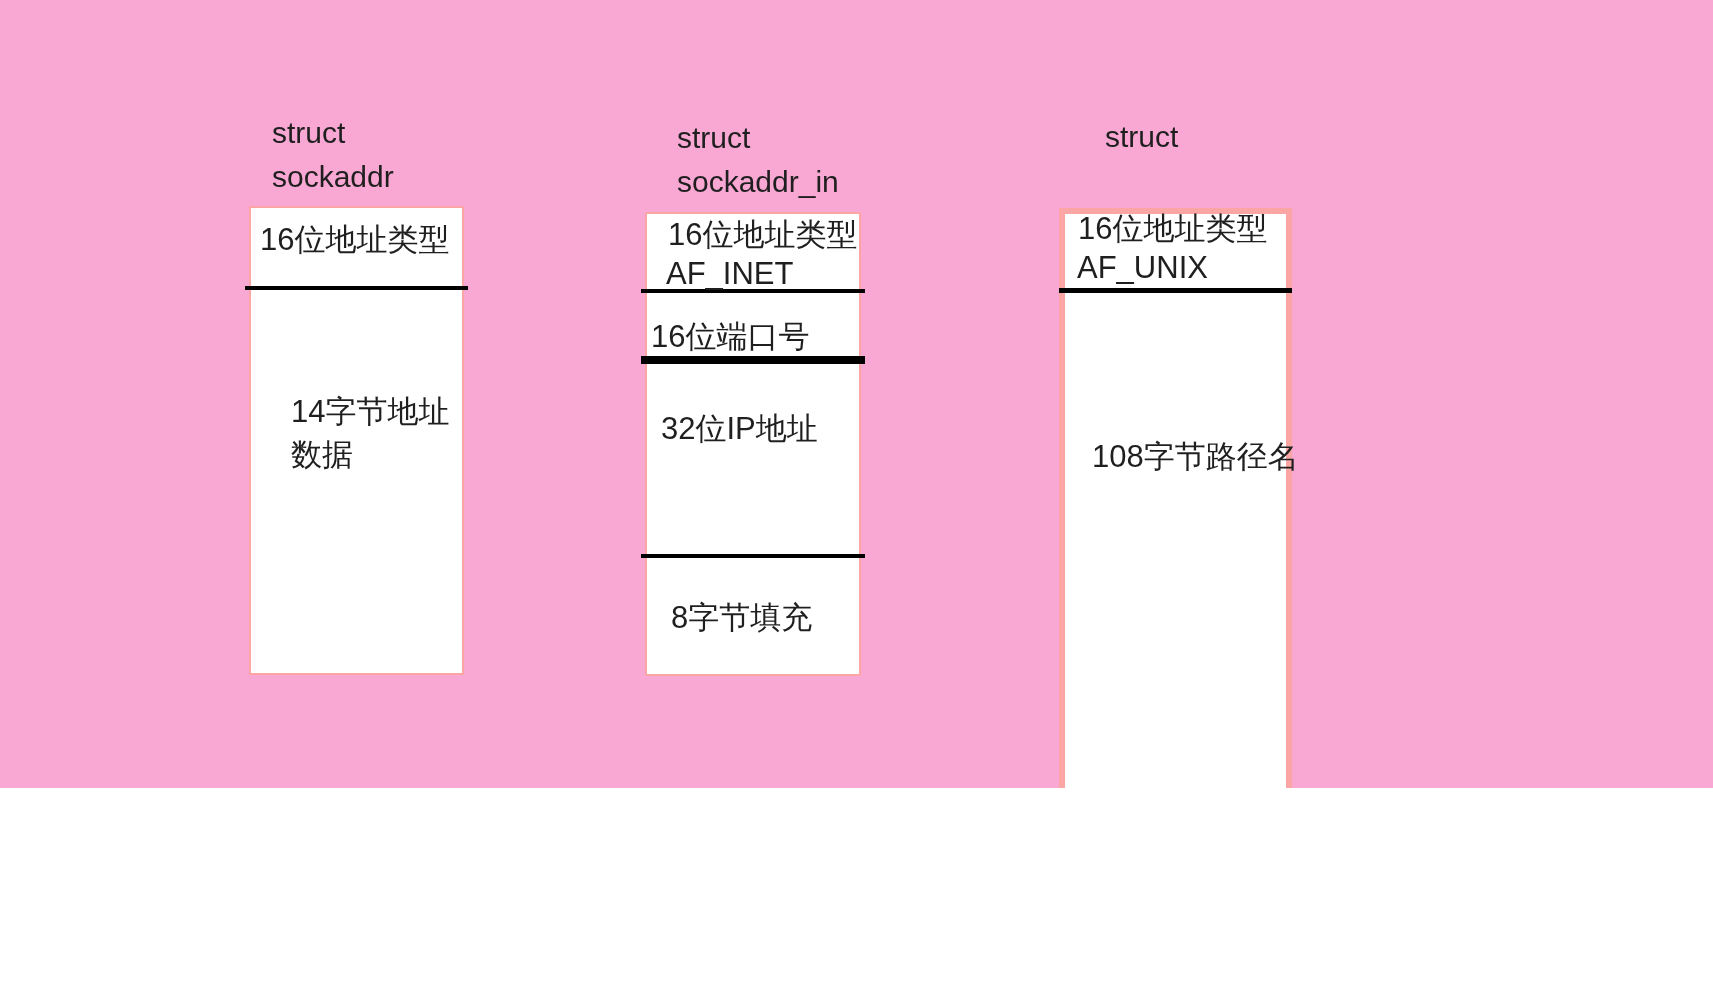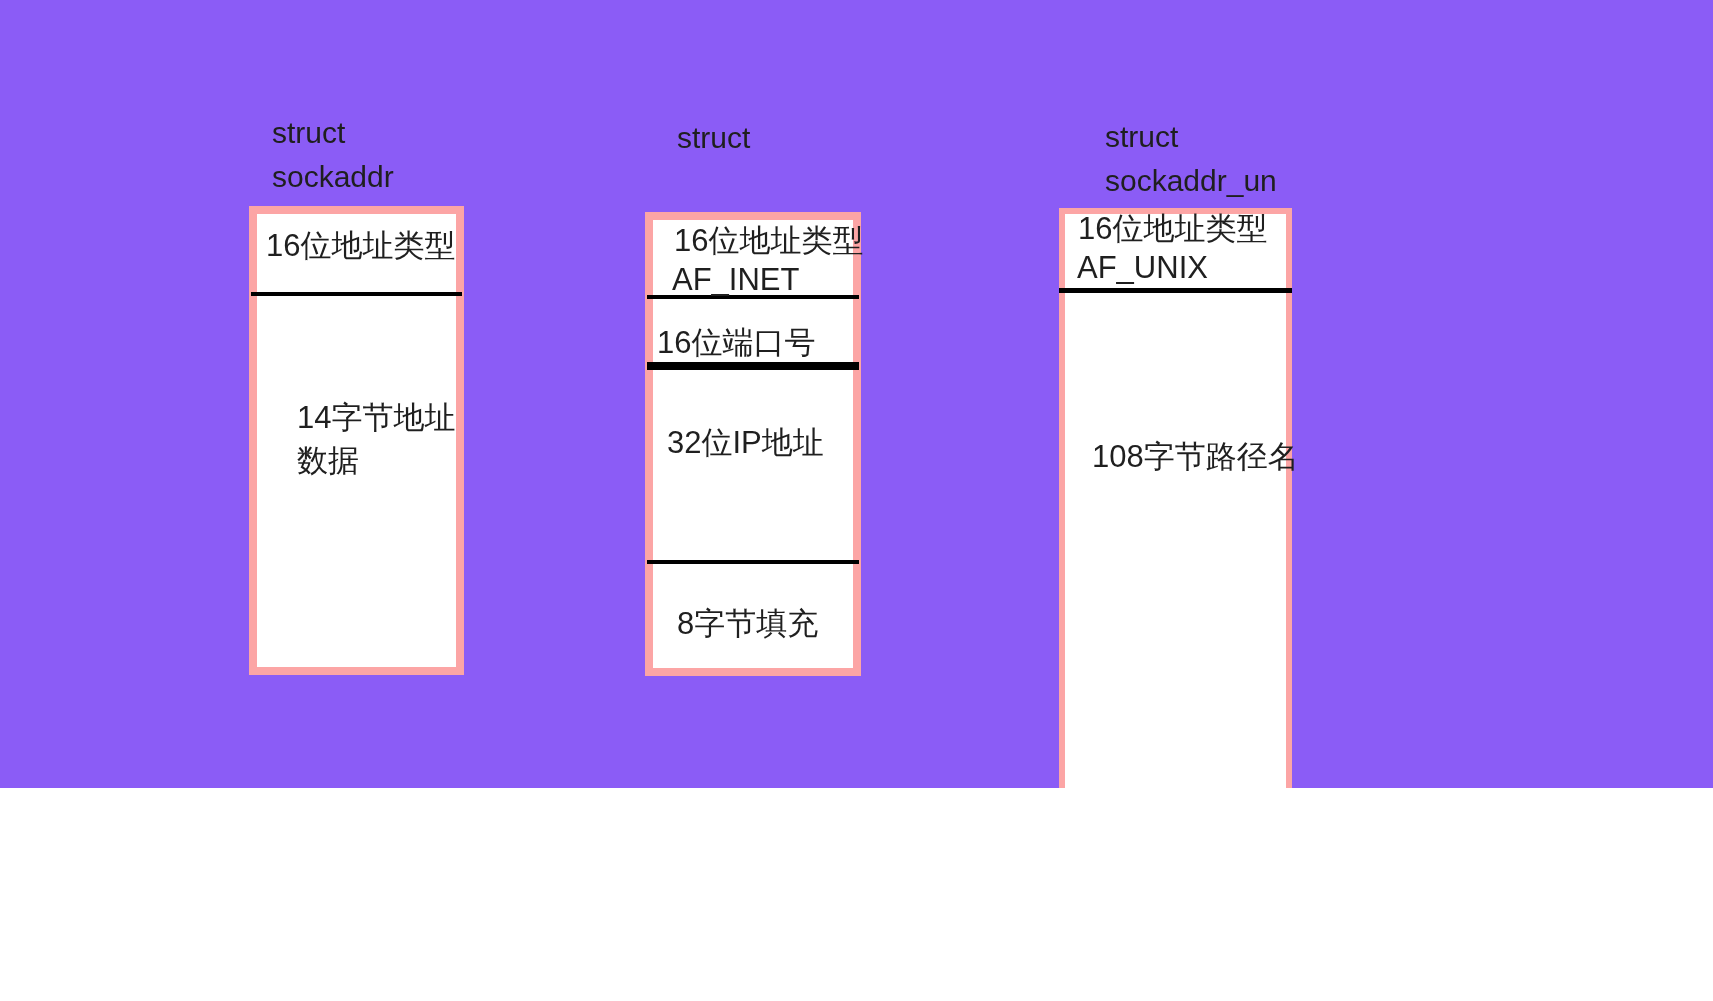--- a/index.html
+++ b/index.html
@@ -4,21 +4,21 @@
 <style>
   html, body {
     margin: 0;
     padding: 0;
     background: #ffffff;
   }
   .canvas {
     position: relative;
     width: 1713px;
     height: 788px;
-    background: #8b5cf6;
+    background: #f9a8d4;
     overflow: hidden;
     font-family: "Liberation Sans", "DejaVu Sans", sans-serif;
     color: #1f1f1f;
   }
 
   
   .struct-title {
     position: absolute;
     font-size: 30px;
     line-height: 44px;
@@ -27,21 +27,21 @@
   }
   .struct-title span { display: block; }
   #title-1 { left: 272px; top: 111px; }
   #title-2 { left: 677px; top: 116px; }
   #title-3 { left: 1105px; top: 115px; }
 
   
   .box {
     position: absolute;
     box-sizing: border-box;
-    border: 8px solid #fca5a5;
+    border: 2px solid #fca5a5;
     background: #ffffff;
   }
   #box-1 { left: 249px; top: 206px; width: 215px; height: 469px; }
   #box-2 { left: 645px; top: 212px; width: 216px; height: 464px; }
   #box-3 { left: 1059px; top: 208px; width: 233px; height: 633px; border-width: 6px; }
 
   
   .divider {
     position: absolute;
     left: -6px;
@@ -65,21 +65,21 @@
   .cell .ln { display: block; line-height: 43px; }
 
   
   #b1-t1 { left: 9px;  top: 14px; }
   #b1-t2 { left: 40px; top: 182px; }
 
   
   #b2-t1a { left: 21px; top: 3px; }
   #b2-t1b { left: 19px; top: 42px; text-align: center; }
   #b2-t2  { left: 4px; top: 105px; }
-  #b2-t3  { left: 14px; top: 197px; margin-top: 8px; }
+  #b2-t3  { left: 14px; top: 197px; }
   #b2-t4  { left: 24px; top: 386px; }
 
   
   #b3-t1a { left: 13px; top: -3px; }
   #b3-t1b { left: 12px; top: 36px; }
   #b3-t2  { left: 27px; top: 225px; }
 </style>
 </head>
 <body>
 
@@ -94,36 +94,36 @@
     <div class="divider" id="b1-d1"></div>
     <span class="cell" id="b1-t1">16位地址类型</span>
     <div class="cell" id="b1-t2">
       <span class="ln">14字节地址</span>
       <span class="ln">数据</span>
     </div>
   </div>
 
   <div class="struct-title" id="title-2">
     <span>struct</span>
+    <span>sockaddr_in</span>
   </div>
 
   <div class="box" id="box-2">
     <div class="divider" id="b2-d1"></div>
     <div class="divider" id="b2-d2"></div>
     <div class="divider" id="b2-d3"></div>
     <span class="cell" id="b2-t1a">16位地址类型</span>
     <span class="cell" id="b2-t1b">AF_INET</span>
     <span class="cell" id="b2-t2">16位端口号</span>
     <span class="cell" id="b2-t3">32位IP地址</span>
     <span class="cell" id="b2-t4">8字节填充</span>
   </div>
 
   <div class="struct-title" id="title-3">
     <span>struct</span>
-    <span>sockaddr_un</span>
   </div>
 
   <div class="box" id="box-3">
     <div class="divider" id="b3-d1"></div>
     <span class="cell" id="b3-t1a">16位地址类型</span>
     <span class="cell" id="b3-t1b">AF_UNIX</span>
     <span class="cell" id="b3-t2">108字节路径名</span>
   </div>
 
 </div>

